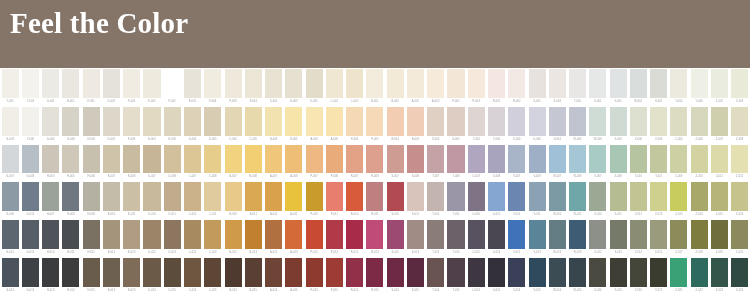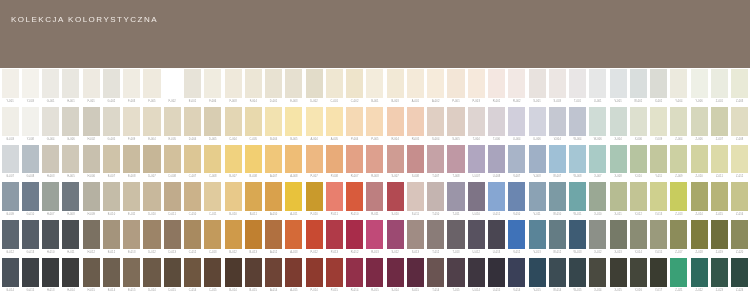--- a/index.html
+++ b/index.html
@@ -77,21 +77,21 @@
     letter-spacing:.1px;
     font-family:"Liberation Sans",sans-serif;
   }
 </style>
 </head>
 <body>
 
 <div id="page">
 
   <div class="header">
-    <div class="subtitle">KOLEKCJA KOLORYSTYCZNA</div>
+    <h1 class="title">Feel the Color</h1>
   </div>
 
   <div class="grid" id="grid" style="background: rgb(255, 255, 255);">
       <div class="row">
         <div class="cell">
           <div class="chip" style="background: rgb(242, 239, 232);"></div>
           <div class="code" style="color: rgb(155, 155, 155);">Y-001</div>
         </div>
         <div class="cell">
           <div class="chip" style="background: rgb(244, 242, 236);"></div>

